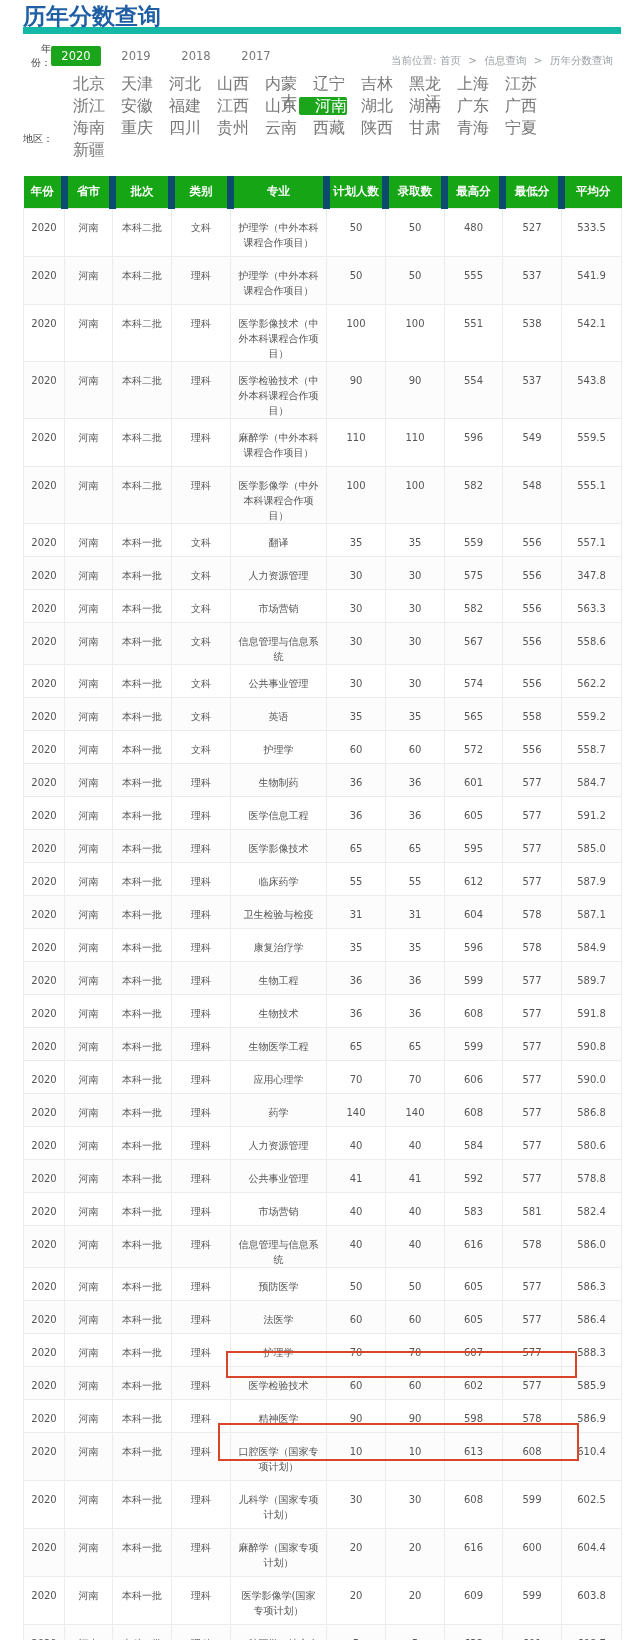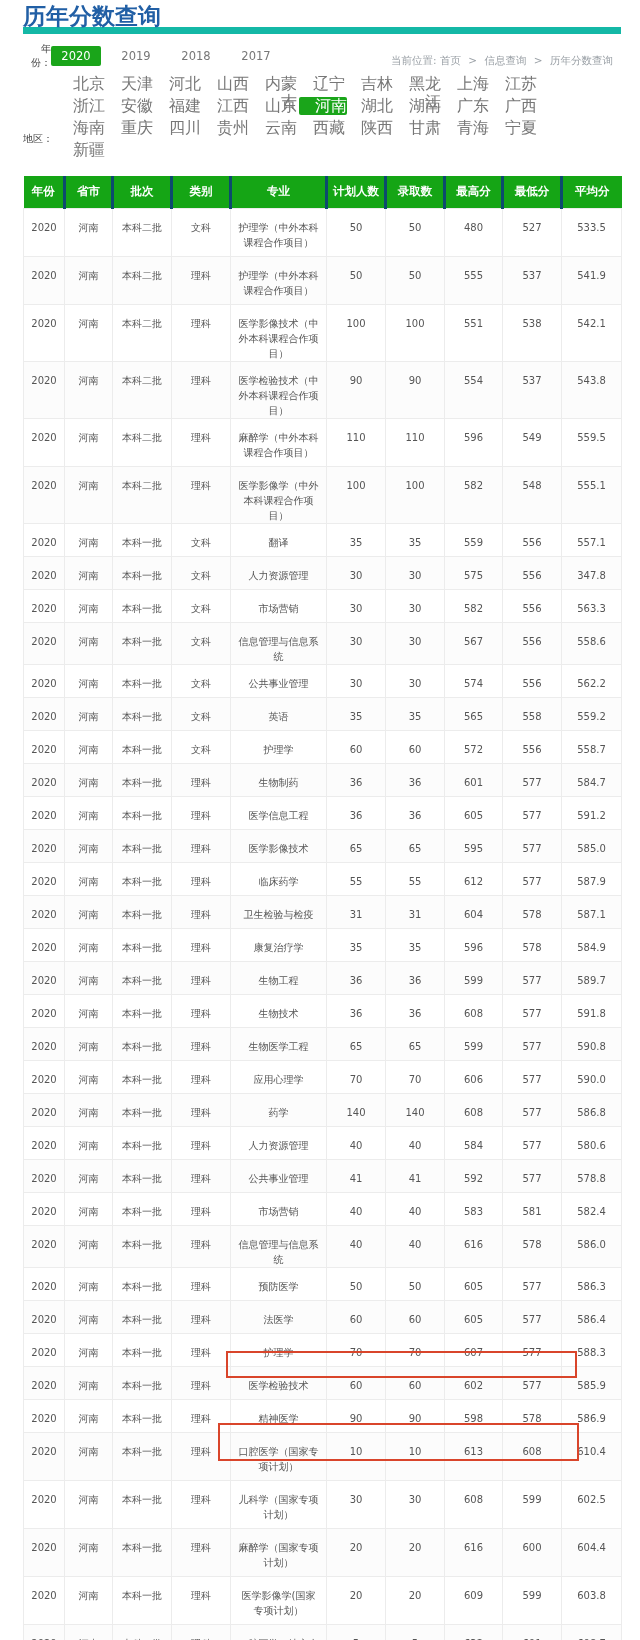--- a/index.html
+++ b/index.html
@@ -17,21 +17,21 @@
   .year-item { width: 50px; height: 20px; line-height: 20px; text-align: center; font-size: 11.5px; color: #777; margin-right: 10px; }
   .year-item.active { background: #1aa51a; color: #fff; border-radius: 2px; }
 
   .region-block { position: absolute; left: 23px; top: 75px; width: 598px; height: 90px; }
   .region-label { position: absolute; left: 0; top: 33px; font-size: 10px; color: #444; margin-top: 24px; }
   .region-grid { position: absolute; left: 38px; top: 0; display: grid; grid-template-columns: repeat(10, 48px); grid-auto-rows: 22px; }
   .region-item { font-size: 16px; color: #777; height: 18px; line-height: 18px; text-align: right; width: 44px; }
   .region-item.active { background: #1aa51a; color: #fff; border-radius: 2px; width: 48px; margin-left: -2px; }
 
   .score-table { position: absolute; left: 23px; top: 176px; width: 598px; border-collapse: collapse; table-layout: fixed; font-size: 10px; }
-  .score-table th { background: #15a515; color: #fff; height: 32px; font-size: 11.5px; font-weight: bold; border-right: 3px solid #0c4a6e; text-align: center; }
+  .score-table th { background: #15a515; color: #fff; height: 32px; font-size: 11.5px; font-weight: bold; border-right: 7px solid #0c4a6e; text-align: center; }
   .score-table th:last-child { border-right: none; font-family: Liberation Mono, monospace; }
   .score-table td { border: 1px solid #ececec; text-align: center; vertical-align: top; padding-top: 11px; color: #555; line-height: 15px; font-size: 10px; }
   .score-table tr.single td { height: 33px; }
   .score-table tr.double td { height: 48px; }
   .score-table tr:nth-child(even) td { background: #fcfcfc; }
   .score-table td.major { padding-left: 6px; padding-right: 6px; }
 
   .highlight { position: absolute; border: 2px solid #d9452b; pointer-events: none; }
 </style>
 </head>

